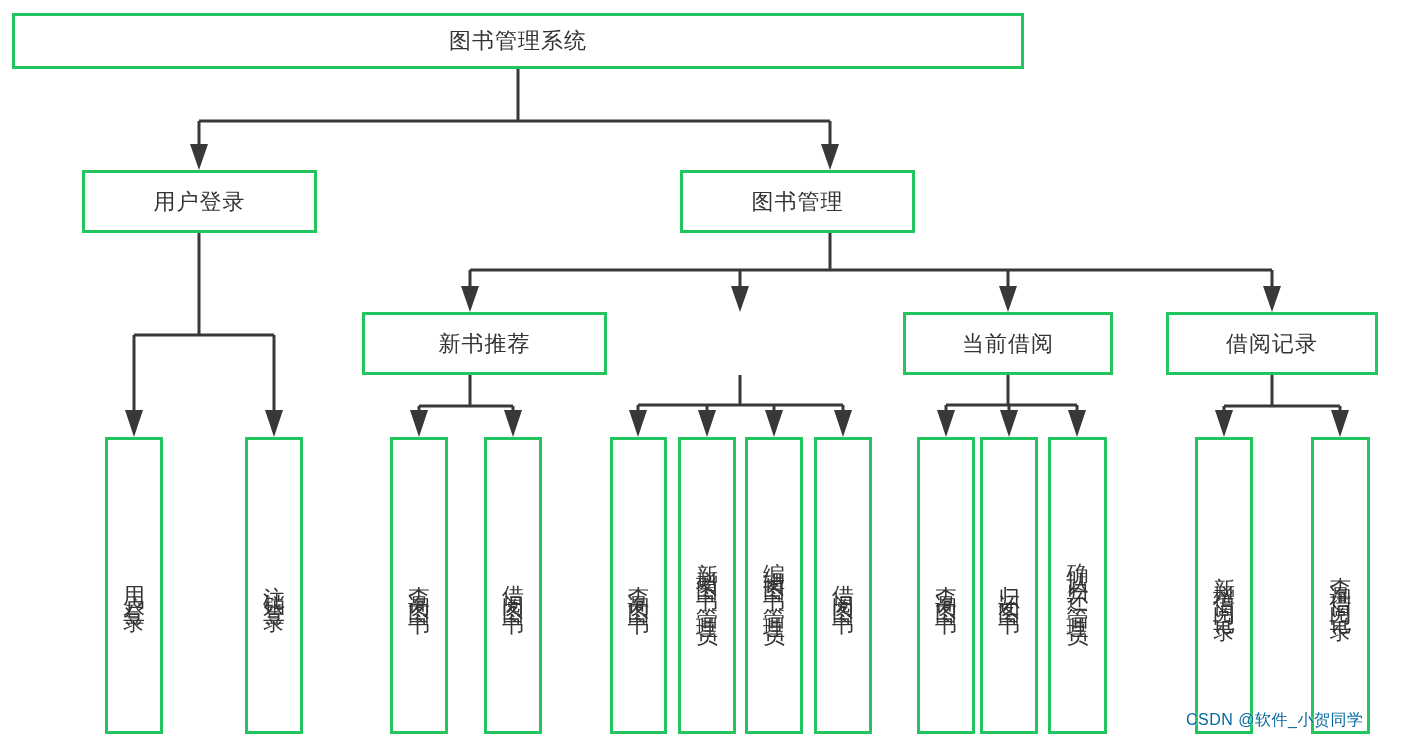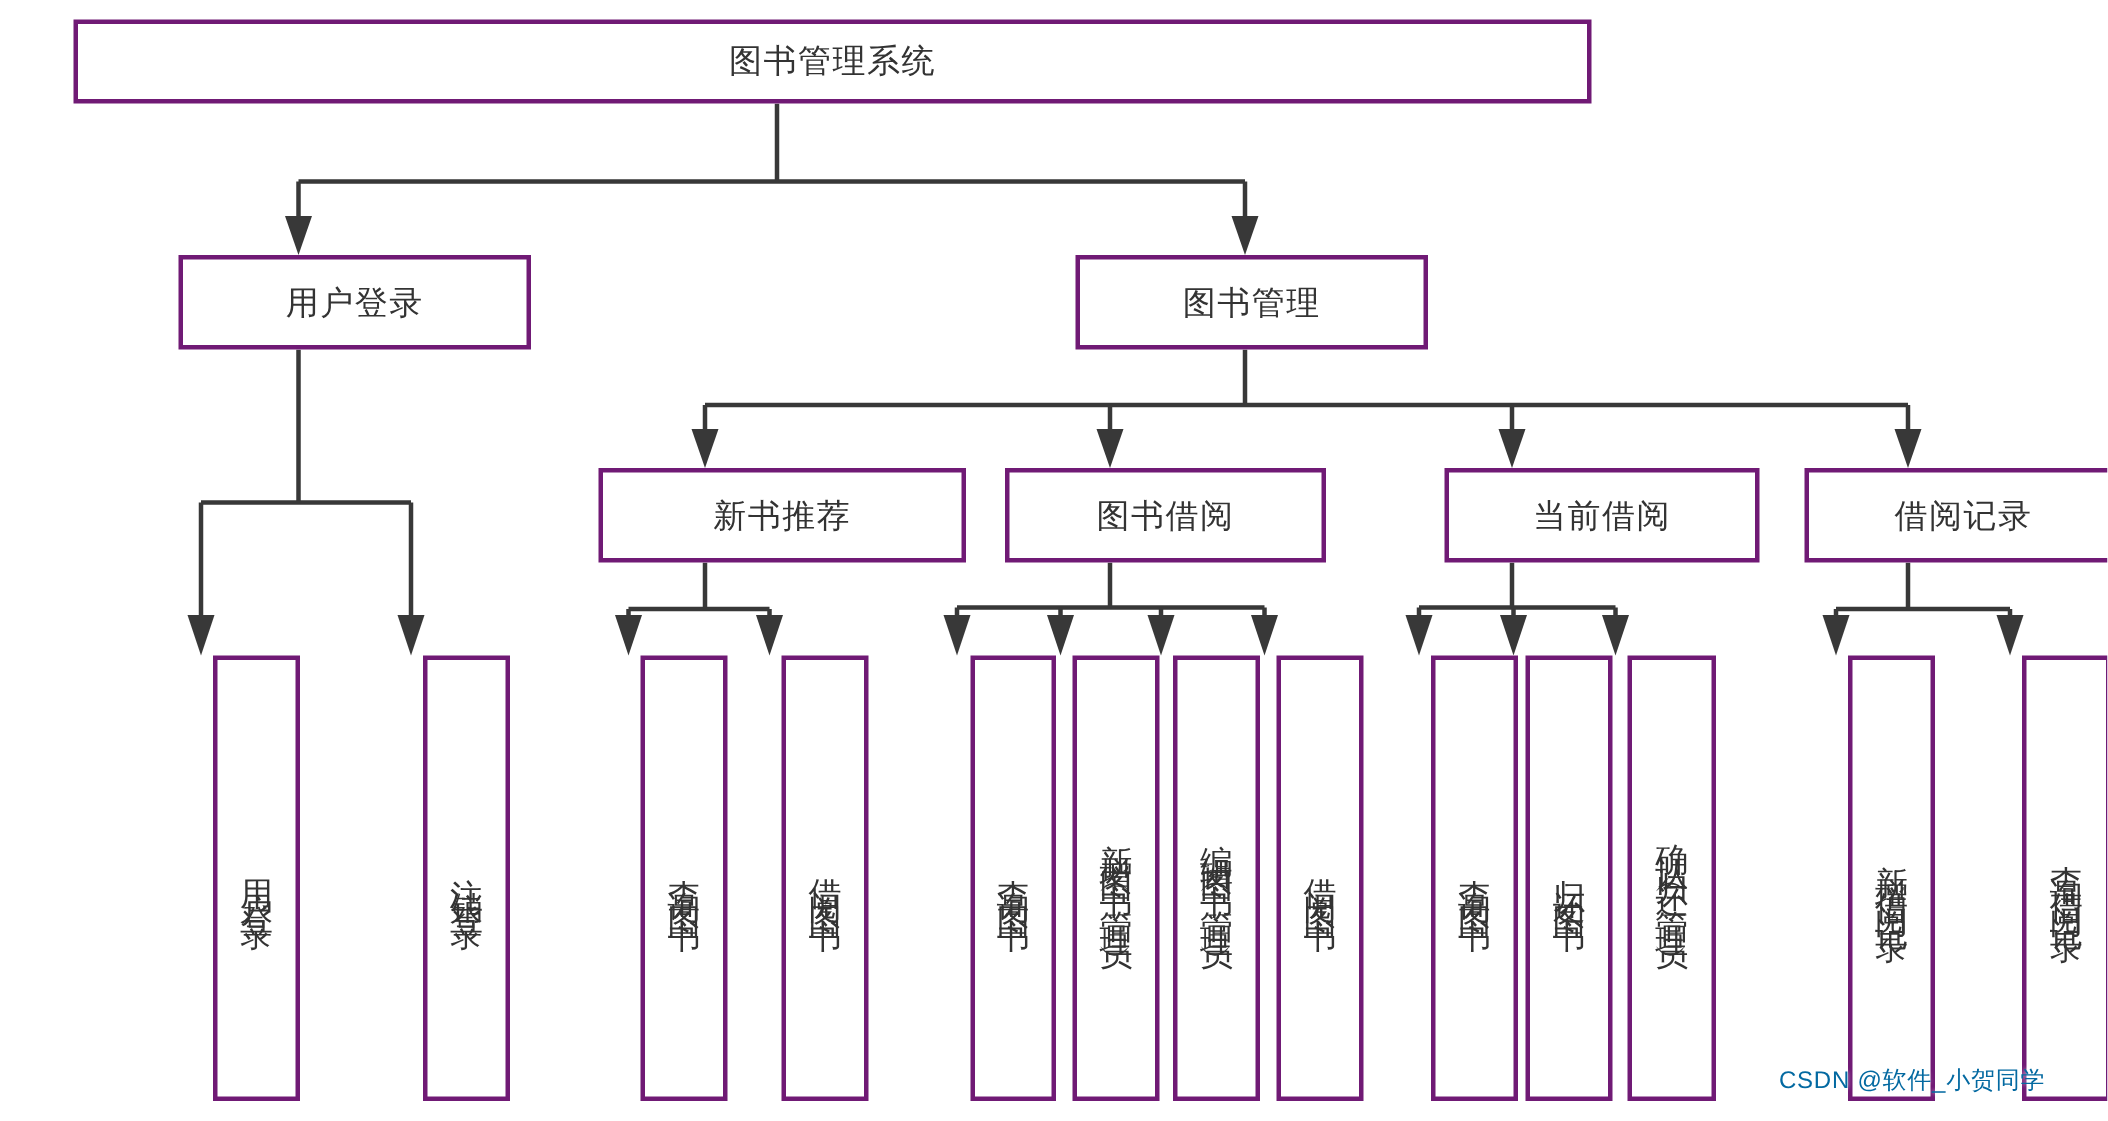--- a/index.html
+++ b/index.html
@@ -21,26 +21,25 @@
   .connector-layer path {
     stroke: #383838;
     stroke-width: 3;
     fill: none;
   }
   .connector-layer polygon { fill: #383838; }
   .box {
     position: absolute;
     box-sizing: border-box;
     background: #ffffff;
-    border: 3px solid #701a75;
+    border: 3px solid #22c55e;
     display: flex;
     align-items: center;
     justify-content: center;
     z-index: 2;
-    margin-left: 37px;
   }
   .box .lbl {
     font-size: 22px;
     letter-spacing: 1px;
     color: #333333;
     white-space: nowrap;
   }
   .leaf .lbl {
     writing-mode: vertical-rl;
     text-orientation: mixed;
@@ -115,24 +114,21 @@
   <div class="box" style="left:82px; top:170px; width:235px; height:63px;">
     <span class="lbl">用户登录</span>
   </div>
   <div class="box" style="left:680px; top:170px; width:235px; height:63px;">
     <span class="lbl">图书管理</span>
   </div>
 
   <div class="box" style="left:362px; top:312px; width:245px; height:63px;">
     <span class="lbl">新书推荐</span>
   </div>
-  <div class="box" style="left:633px; top:312px; width:214px; height:63px;">
-    <span class="lbl">图书借阅</span>
-  </div>
-  <div class="box" style="left:926px; top:312px; width:210px; height:63px;">
+  <div class="box" style="left:903px; top:312px; width:210px; height:63px;">
     <span class="lbl">当前借阅</span>
   </div>
   <div class="box" style="left:1166px; top:312px; width:212px; height:63px;">
     <span class="lbl">借阅记录</span>
   </div>
 
   <div class="box leaf" style="left:105px; top:437px; width:58px; height:297px;">
     <span class="lbl">用户登录</span>
   </div>
   <div class="box leaf" style="left:245px; top:437px; width:58px; height:297px;">

